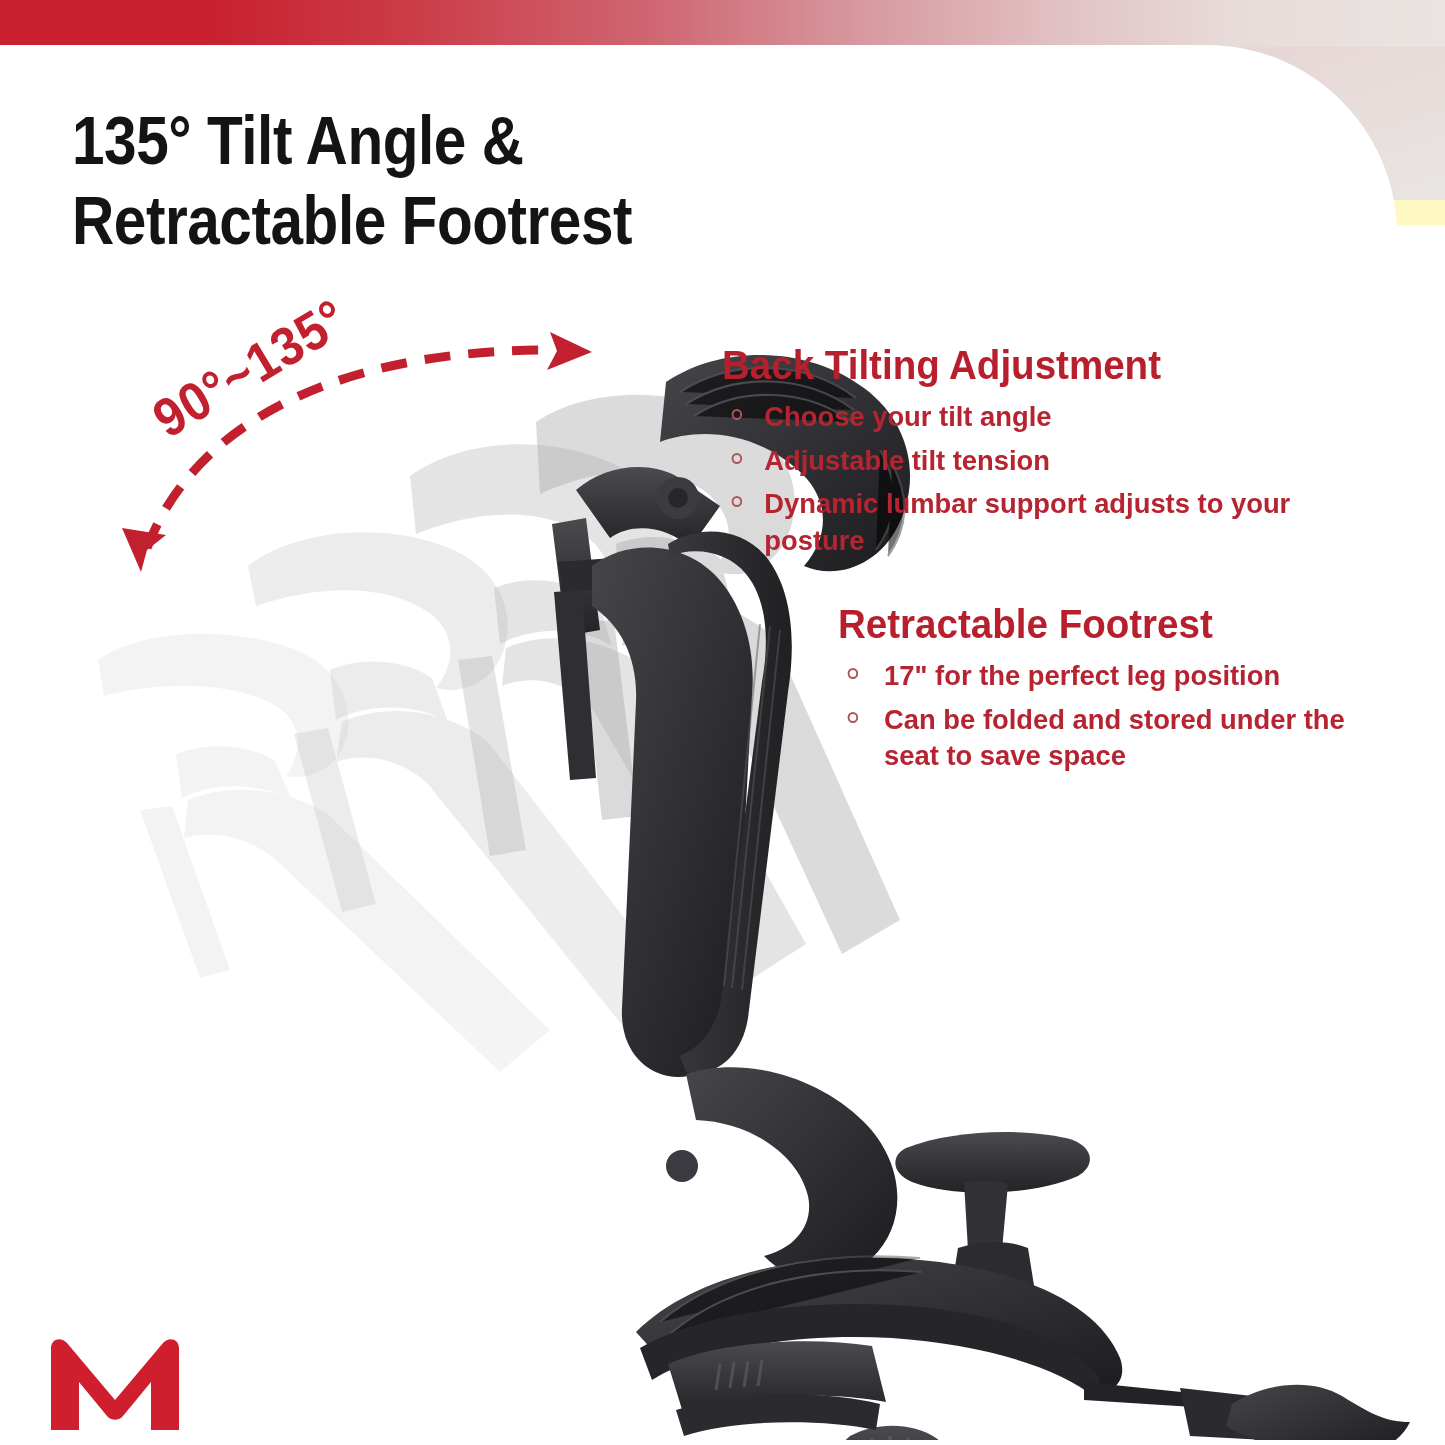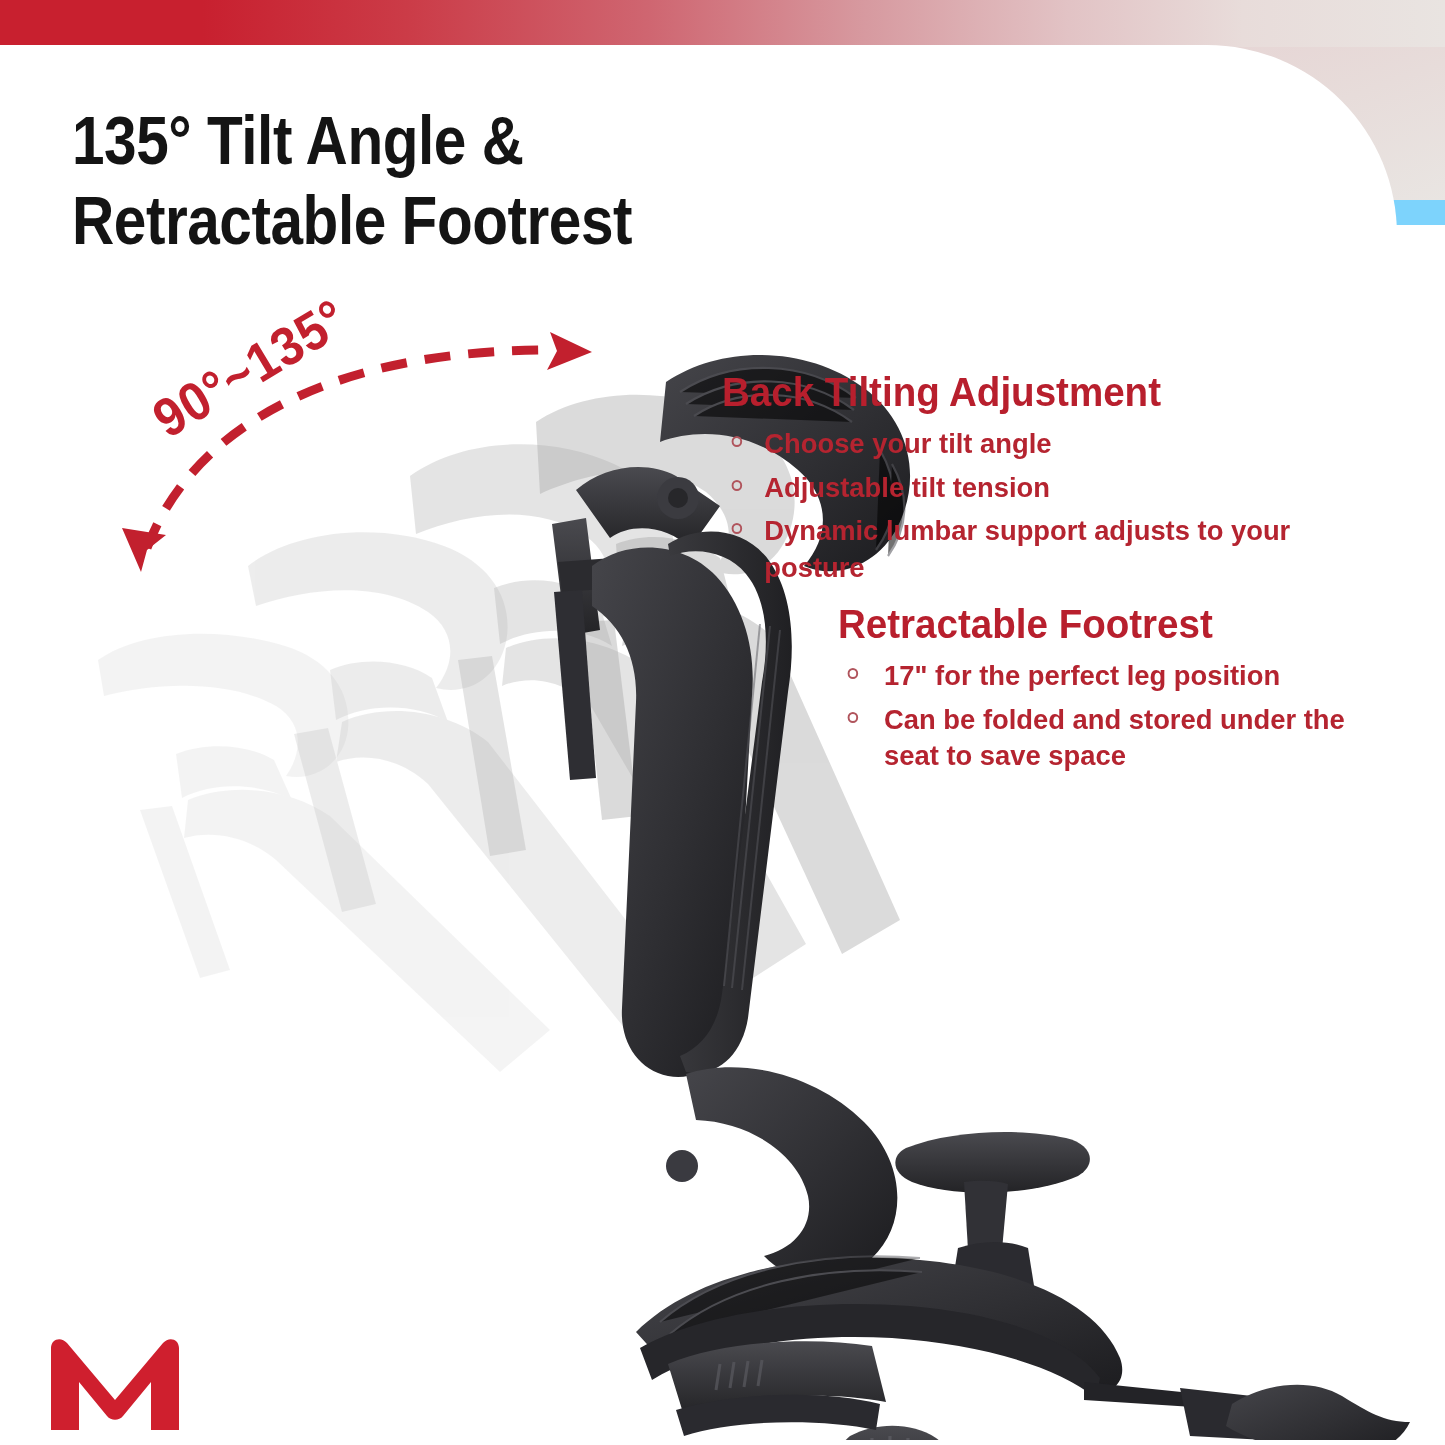--- a/index.html
+++ b/index.html
@@ -6,21 +6,21 @@
   body{
     width:1445px;height:1445px;
     background:#ffffff;
     font-family:"Liberation Sans", sans-serif;
     overflow:hidden;
   }
   #stage{
     position:relative;
     width:1445px;height:1445px;
     overflow:hidden;
-    background:#7dd3fc;
+    background:#fef9c3;
     text-decoration:underline;
   }
 
   
   .bg-layer{position:absolute;inset:0;overflow:hidden;}
 
   
   .grey-corner{
     position:absolute;
     left:-40px; top:560px;
@@ -136,21 +136,21 @@
     transform-origin:left top;
   }
   .bullets li .marker{
     position:absolute;
     left:10px; top:11px;
     width:11px;height:11px;
     border:2.2px solid #b0545c;
     border-radius:50%;
     box-sizing:border-box;
   }
-  .block-tilt{left:722px; top:370px; width:620px;}
+  .block-tilt{left:722px; top:343px; width:620px;}
   .block-foot{left:838px; top:602px; width:560px;}
   .block-foot .sec-head{text-align:left;}
   .block-foot .bullets li{padding-left:48px;}
 
   
   .logo{position:absolute;left:43px;top:1334px;width:150px;height:100px;}
 </style>
 </head>
 <body>
 

